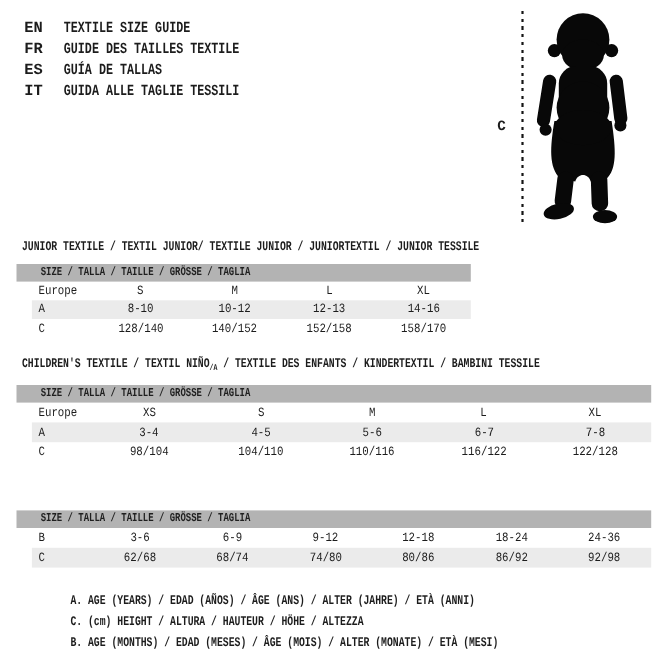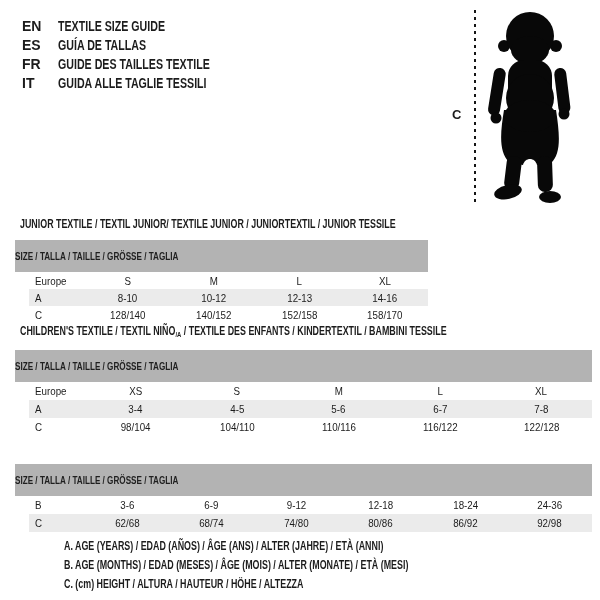--- a/index.html
+++ b/index.html
@@ -1,19 +1,19 @@
 <!DOCTYPE html>
 <html><head>
 <meta charset="utf-8">
 <title>Textile Size Guide</title>
 <style>
   html,body { margin:0; padding:0; background:#fff; }
   .canvas {
     position:relative; width:600px; height:600px; background:#ffffff;
-    font-family:Liberation Sans, sans-serif; color:#1c1c1c; overflow:hidden;
+    font-family:Liberation Mono, monospace; color:#1c1c1c; overflow:hidden;
   }
   
   .cond  { display:inline-block; transform:scaleX(0.74); transform-origin:0 50%; white-space:nowrap; }
   .condm { display:inline-block; transform:scaleX(0.85); transform-origin:0 50%; white-space:nowrap; }
   .condc { display:inline-block; transform:scaleX(0.85); transform-origin:50% 50%; white-space:nowrap; }
 
   
   .langs { position:absolute; left:22px; top:16px; }
   .lang-row { display:flex; height:19px; align-items:center; font-weight:bold; font-size:14px; }
   .lang-code { width:36px; }
@@ -27,22 +27,22 @@
   .c-label { position:absolute; left:452px; top:107px; font-weight:bold; font-size:13px; }
   .baby-svg { position:absolute; left:487px; top:10px; width:86px; height:194px; }
 
   
   .heading { position:absolute; left:20px; font-weight:bold; font-size:12px; line-height:19px; white-space:nowrap; }
   .hsub { font-size:8px; vertical-align:-2px; }
 
   
   .table { position:absolute; left:15px; }
   .t-bar {
-    background:#b3b3b3; height:32px; display:flex; align-items:center;
-    padding-left:0; font-weight:bold; font-size:11px; color:#1f1f1f;
+    background:#b3b3b3; height:16px; display:flex; align-items:center;
+    padding-left:22px; font-weight:bold; font-size:11px; color:#1f1f1f;
   }
   .t-row { display:flex; align-items:center; height:17px; font-size:11.5px;margin-left:14px; }
   .t-row-tall { height:18px; }
   .t-row.shaded { background:#ebebeb; }
   .t-row .lbl { width:56px; padding-left:6px; box-sizing:border-box; }
   .t-row .cell { flex:1; text-align:center; }
 
   
   .footnotes { position:absolute; left:20px; top:537px; font-weight:bold; font-size:12px;margin-left:44px; }
   .footnote { height:19px; line-height:19px; white-space:nowrap; }
@@ -51,26 +51,26 @@
 <body>
 
 <div class="canvas">
 
   <div class="langs">
     <div class="lang-row">
       <span class="lang-code">EN</span>
       <span class="lang-title cond" style="transform:scaleX(0.76)">TEXTILE SIZE GUIDE</span>
     </div>
     <div class="lang-row">
+      <span class="lang-code">FR</span>
+      <span class="lang-title cond" style="transform:scaleX(0.76)">GUIDE DES TAILLES TEXTILE</span>
+    </div>
+    <div class="lang-row">
       <span class="lang-code">ES</span>
       <span class="lang-title cond" style="transform:scaleX(0.76)">GUÍA DE TALLAS</span>
-    </div>
-    <div class="lang-row">
-      <span class="lang-code">FR</span>
-      <span class="lang-title cond" style="transform:scaleX(0.76)">GUIDE DES TAILLES TEXTILE</span>
     </div>
     <div class="lang-row">
       <span class="lang-code">IT</span>
       <span class="lang-title cond" style="transform:scaleX(0.76)">GUIDA ALLE TAGLIE TESSILI</span>
     </div>
   </div>
 
   <div class="dash-line"></div>
   <span class="c-label">C</span>
   <svg class="baby-svg" viewBox="0 0 86 194">
@@ -180,17 +180,17 @@
       <span class="cell"><span class="condc">68/74</span></span>
       <span class="cell"><span class="condc">74/80</span></span>
       <span class="cell"><span class="condc">80/86</span></span>
       <span class="cell"><span class="condc">86/92</span></span>
       <span class="cell"><span class="condc">92/98</span></span>
     </div>
   </div>
 
   <div class="footnotes">
     <div class="footnote"><span class="cond">A. AGE (YEARS) / EDAD (AÑOS) / ÂGE (ANS) / ALTER (JAHRE) / ETÀ (ANNI)</span></div>
+    <div class="footnote"><span class="cond">C. (cm) HEIGHT / ALTURA / HAUTEUR / HÖHE / ALTEZZA</span></div>
     <div class="footnote"><span class="cond">B. AGE (MONTHS) / EDAD (MESES) / ÂGE (MOIS) / ALTER (MONATE) / ETÀ (MESI)</span></div>
-    <div class="footnote"><span class="cond">C. (cm) HEIGHT / ALTURA / HAUTEUR / HÖHE / ALTEZZA</span></div>
   </div>
 
 </div>
 
 </body></html>

